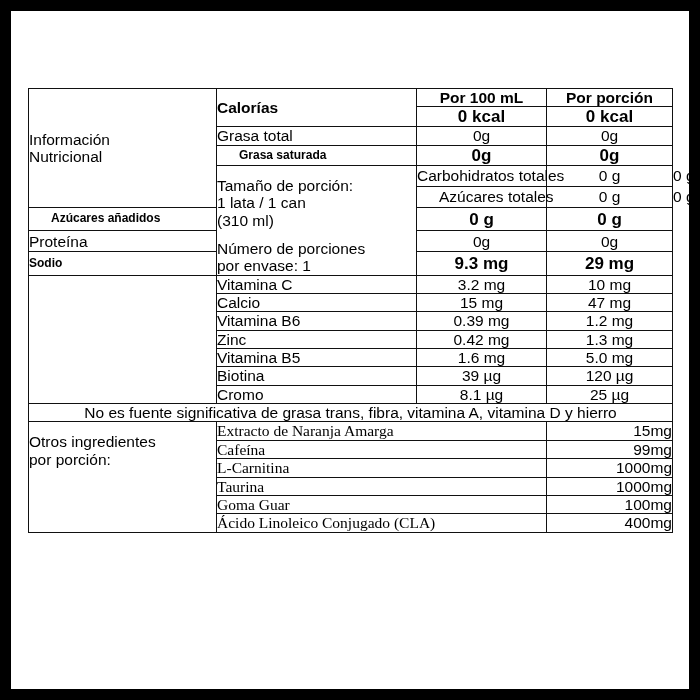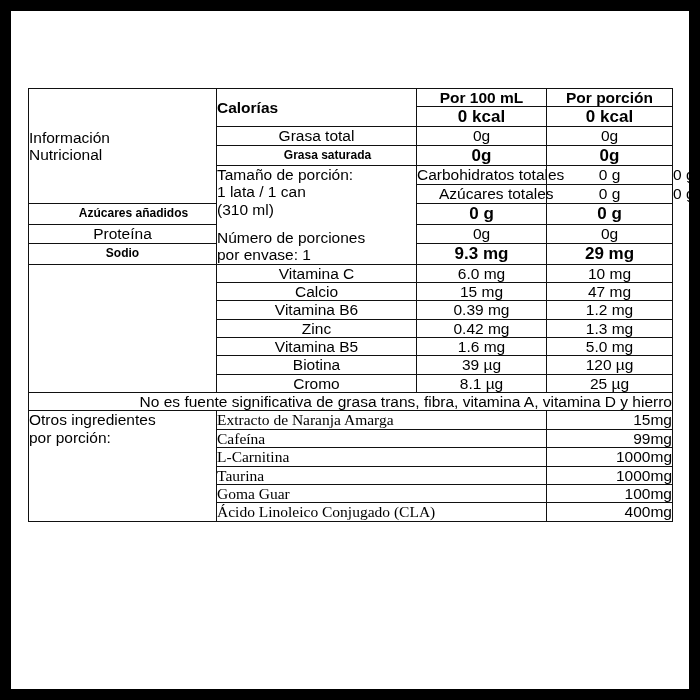--- a/index.html
+++ b/index.html
@@ -51,27 +51,27 @@
   .c-por   { width: 126px; }
 
   
   .leftcell {
     padding: 7px 9px 7px 11px;
     font-weight: normal;
     font-size: 16.5px;
     line-height: 1.2;
     vertical-align: top;
   }
-  .leftcell.mid { vertical-align: top; }
+  .leftcell.mid { vertical-align: top; padding-top: 11px; }
   .blockgap { height: 11px; }
 
   
   .item {
     padding: 2px 6px 3px 9px;
-    text-align: center;
+    text-align: left;
     white-space: nowrap;
     margin-top: 13px;
   }
   .item.ind { padding-left: 22px; }
   .item.bold { font-weight: bold; font-size: 12px; }
 
   
   .val {
     text-align: center;
     padding: 2px 4px 3px 4px;
@@ -93,21 +93,21 @@
     padding: 5px 6px 5px 9px;
     vertical-align: top;
     text-align: left;
     margin-top: 17px;
   }
 
   
   .disc {
     padding: 3px 6px 4px 9px;
     font-size: 15.5px;
-    text-align: right;
+    text-align: center;
     white-space: nowrap;
   }
 
   
   .ing-name {
     padding: 2px 6px 3px 9px;
     text-align: left;
     white-space: nowrap;
     font-family: Liberation Serif, serif;
   }
@@ -182,21 +182,21 @@
             <td class="val">0g</td>
           </tr>
           <tr>
             <td class="item bold">Sodio</td>
             <td class="val bold">9.3 mg</td>
             <td class="val bold">29 mg</td>
           </tr>
           <tr>
             <td rowspan="7"></td>
             <td class="item">Vitamina C</td>
-            <td class="val">6.0 mg</td>
+            <td class="val">3.2 mg</td>
             <td class="val">10 mg</td>
           </tr>
           <tr>
             <td class="item">Calcio</td>
             <td class="val">15 mg</td>
             <td class="val">47 mg</td>
           </tr>
           <tr>
             <td class="item">Vitamina B6</td>
             <td class="val">0.39 mg</td>

